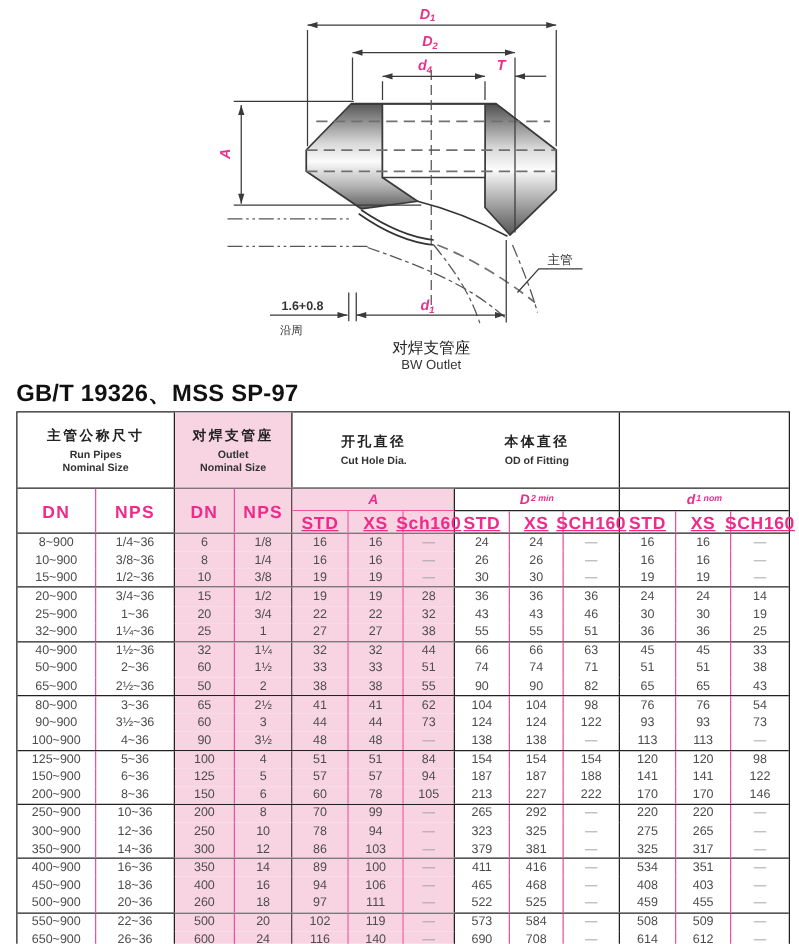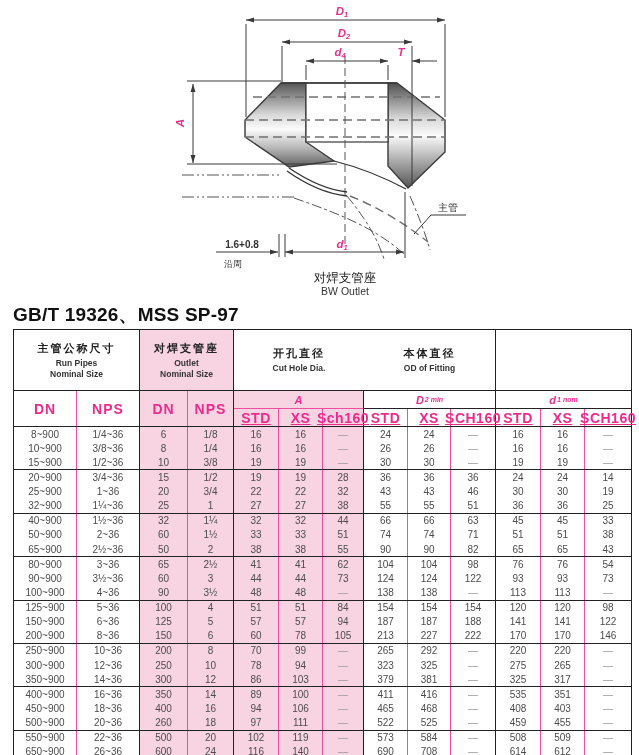--- a/index.html
+++ b/index.html
@@ -492,21 +492,21 @@
         <div class="c br-mag">400~900</div>
         <div class="c br-blk">16~36</div>
         <div class="c pk br-mag">350</div>
         <div class="c pk br-blk">14</div>
         <div class="c pk br-mag">89</div>
         <div class="c pk br-mag">100</div>
         <div class="c pk br-blk dash">—</div>
         <div class="c br-mag">411</div>
         <div class="c br-mag">416</div>
         <div class="c br-blk dash">—</div>
-        <div class="c br-mag">535</div>
+        <div class="c br-mag">534</div>
         <div class="c br-mag">351</div>
         <div class="c dash">—</div>
       </div>
       <div class="row">
         <div class="c br-mag">450~900</div>
         <div class="c br-blk">18~36</div>
         <div class="c pk br-mag">400</div>
         <div class="c pk br-blk">16</div>
         <div class="c pk br-mag">94</div>
         <div class="c pk br-mag">106</div>

